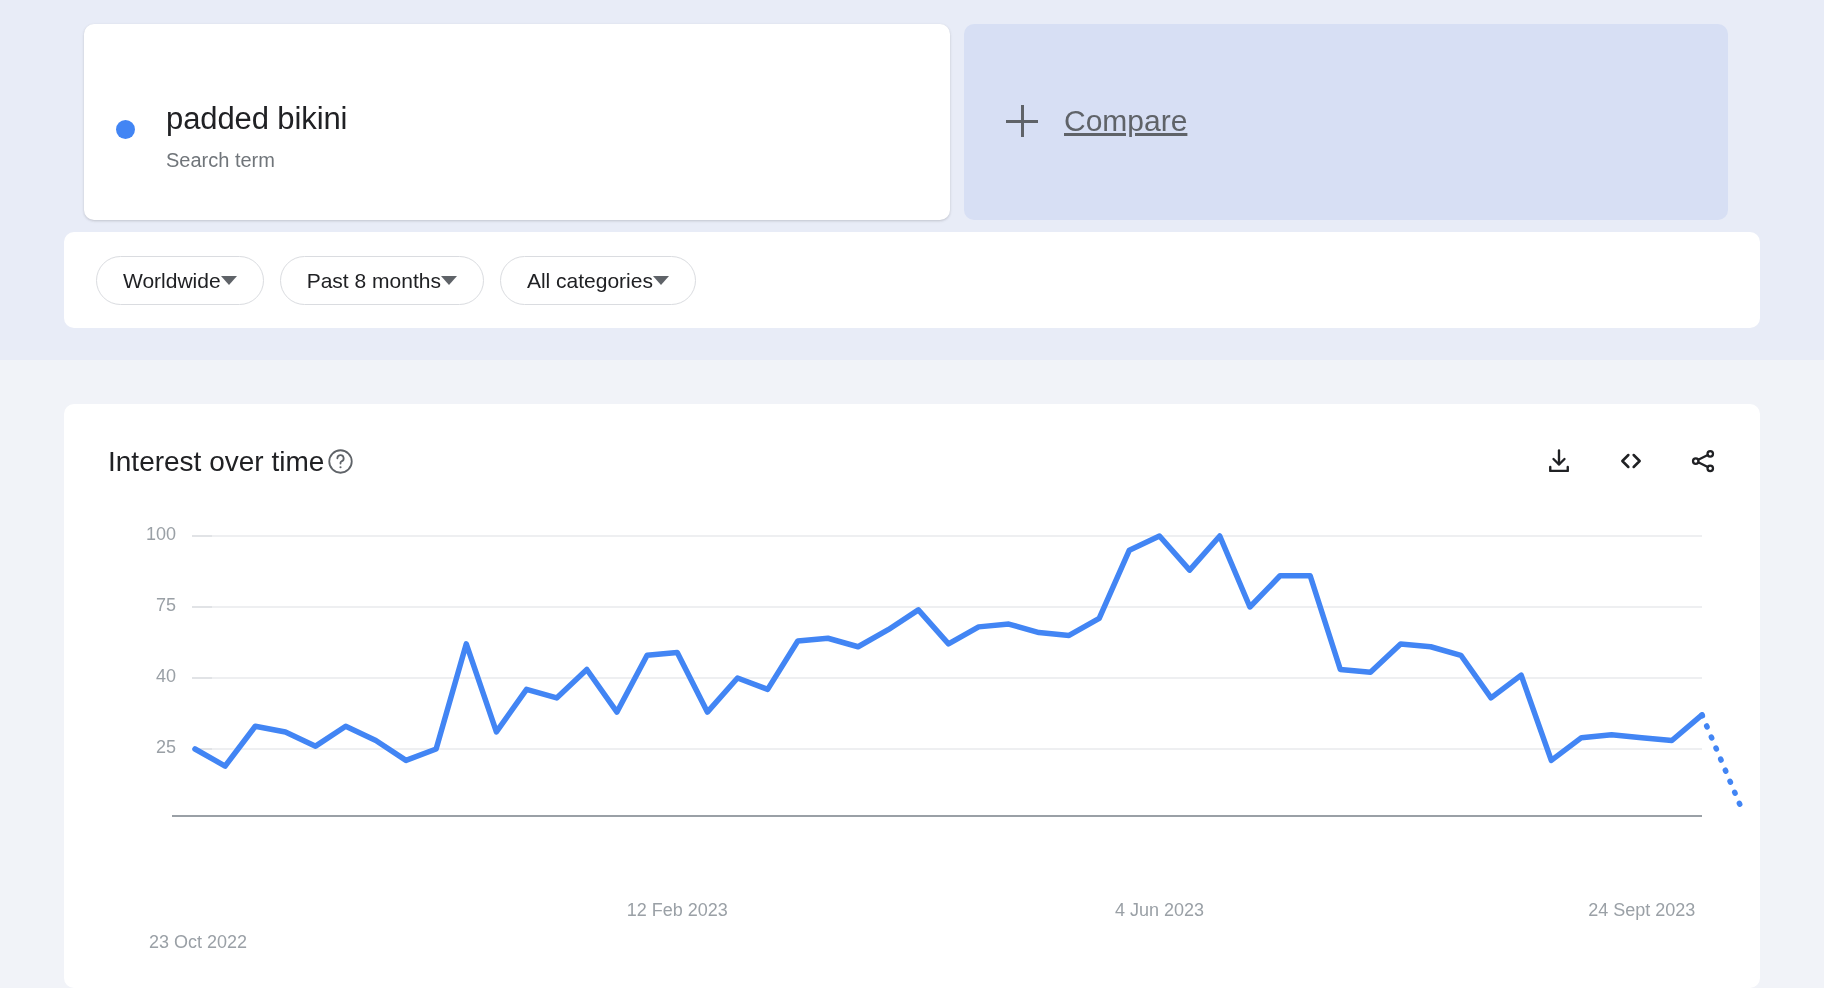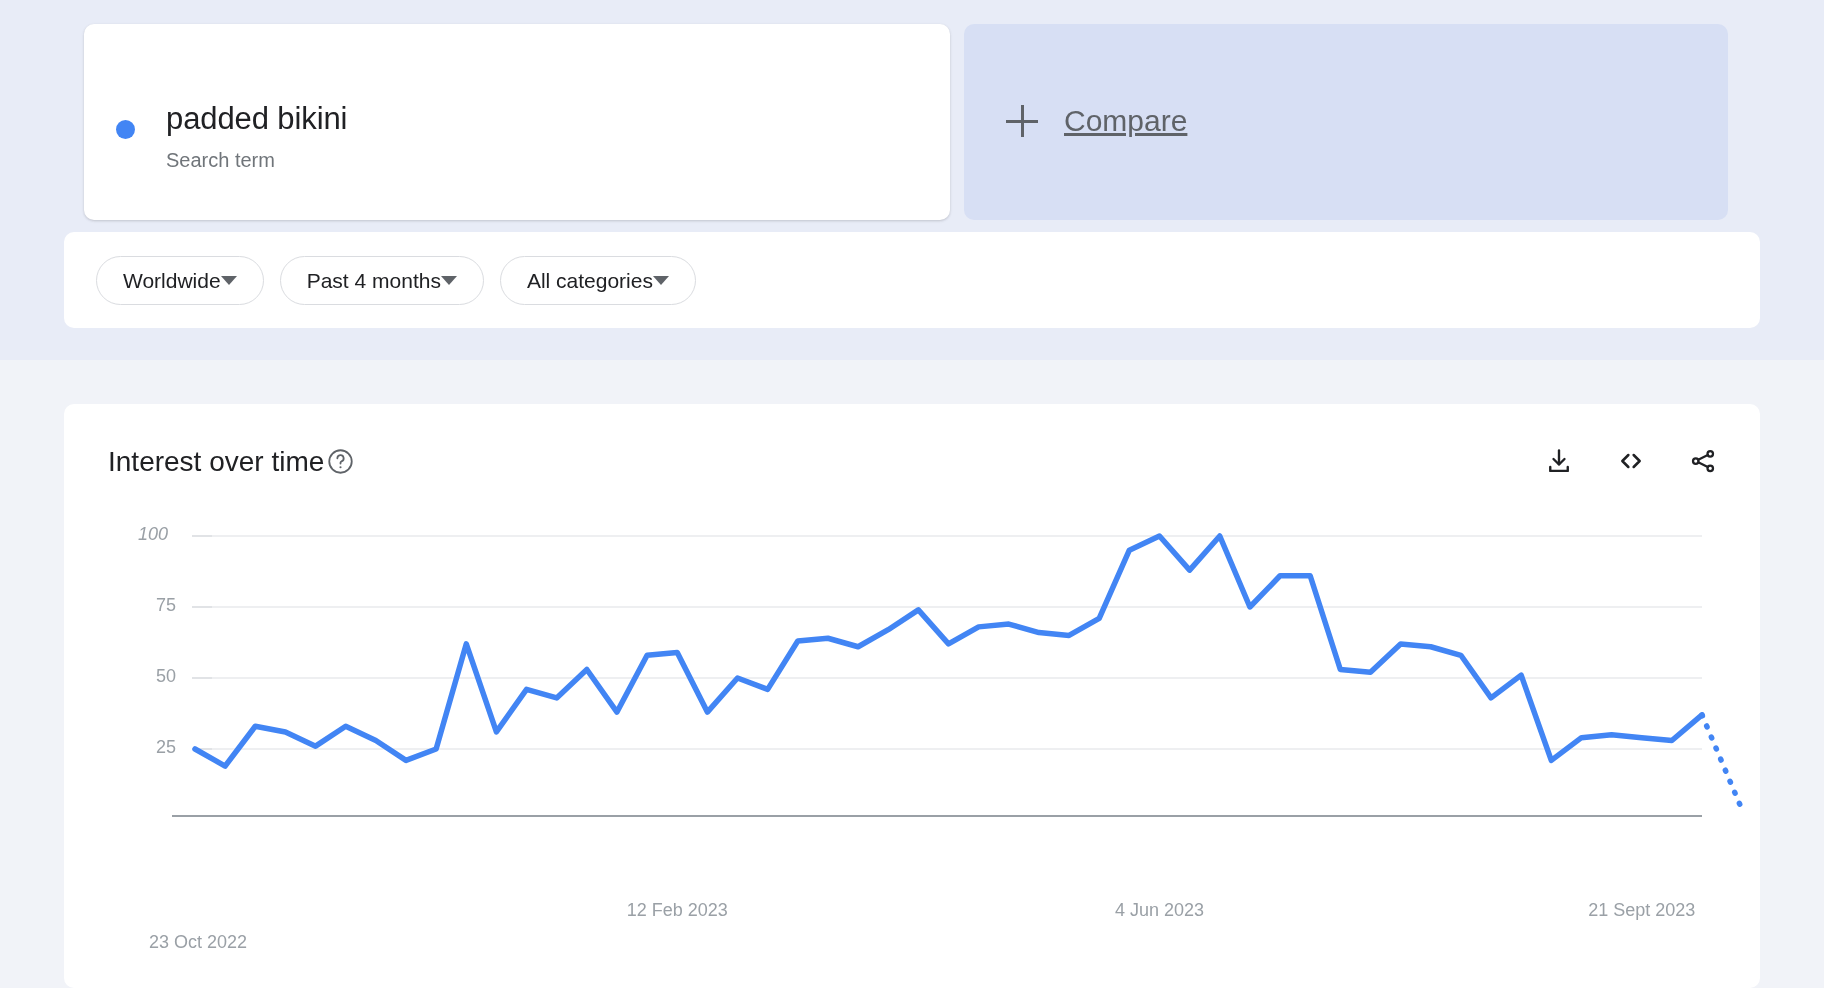--- a/index.html
+++ b/index.html
@@ -266,21 +266,21 @@
 
 <div class="filter-bar">
   <div class="chips">
 
     <div class="chip">
       <span class="chip-label">Worldwide</span>
       <span class="caret"></span>
     </div>
 
     <div class="chip">
-      <span class="chip-label">Past 4 months</span>
+      <span class="chip-label">Past 8 months</span>
       <span class="caret"></span>
     </div>
 
     <div class="chip">
       <span class="chip-label">All categories</span>
       <span class="caret"></span>
     </div>
 
 
   </div>
@@ -343,25 +343,25 @@
           <line x1="128" x2="148" y1="103" y2="103" stroke="#dadce0" stroke-width="1.6"></line>
           <line x1="128" x2="148" y1="32" y2="32" stroke="#dadce0" stroke-width="1.6"></line>
         </g>
       <path id="baseline" stroke="#9aa0a6" stroke-width="2" fill="none" d="M108 312 L1638 312"></path>
       <path id="series-solid" fill="none" stroke-width="5.5" stroke-linejoin="round" stroke-linecap="round" d="M131.00 245.00 L161.14 262.04 L191.28 222.28 L221.42 227.96 L251.56 242.16 L281.70 222.28 L311.84 236.48 L341.98 256.36 L372.12 245.00 L402.26 139.92 L432.40 227.96 L462.54 185.36 L492.68 193.88 L522.82 165.48 L552.96 208.08 L583.10 151.28 L613.24 148.44 L643.38 208.08 L673.52 174.00 L703.66 185.36 L733.80 137.08 L763.94 134.24 L794.08 142.76 L824.22 125.72 L854.36 105.84 L884.50 139.92 L914.64 122.88 L944.78 120.04 L974.92 128.56 L1005.06 131.40 L1035.20 114.36 L1065.34 46.20 L1095.48 32.00 L1125.62 66.08 L1155.76 32.00 L1185.90 103.00 L1216.04 71.76 L1246.18 71.76 L1276.32 165.48 L1306.46 168.32 L1336.60 139.92 L1366.74 142.76 L1396.88 151.28 L1427.02 193.88 L1457.16 171.16 L1487.30 256.36 L1517.44 233.64 L1547.58 230.80 L1577.72 233.64 L1607.86 236.48 L1638.00 210.92" stroke="#4285f4"></path>
       <path id="series-dotted" fill="none" stroke-width="5.5" stroke-linecap="round" stroke-dasharray="1 11" d="M1638.00 210.92 L1680.00 310.32" stroke="#4285f4"></path>
     </svg>
 
     <div id="ylabels">
         <div class="axis-label-y" style="left: 66px; top: 233px;">25</div>
-        <div class="axis-label-y" style="left: 66px; top: 162px;">50</div>
+        <div class="axis-label-y" style="left: 66px; top: 162px;">40</div>
         <div class="axis-label-y" style="left: 66px; top: 91px;">75</div>
-        <div class="axis-label-y" style="left: 58px; top: 20px; font-style: italic;">100</div>
+        <div class="axis-label-y" style="left: 66px; top: 20px;">100</div>
       </div>
     <div id="xlabels">
         <div class="axis-label-x" style="left: 85px; margin-top: 32px;">23 Oct 2022</div>
         <div class="axis-label-x" style="left: 613.24px; transform: translateX(-50%);">12 Feb 2023</div>
         <div class="axis-label-x" style="left: 1095.48px; transform: translateX(-50%);">4 Jun 2023</div>
-        <div class="axis-label-x" style="left: 1577.72px; transform: translateX(-50%);">21 Sept 2023</div>
+        <div class="axis-label-x" style="left: 1577.72px; transform: translateX(-50%);">24 Sept 2023</div>
       </div>
   </div>
 
 </div>
 
 </body></html>

